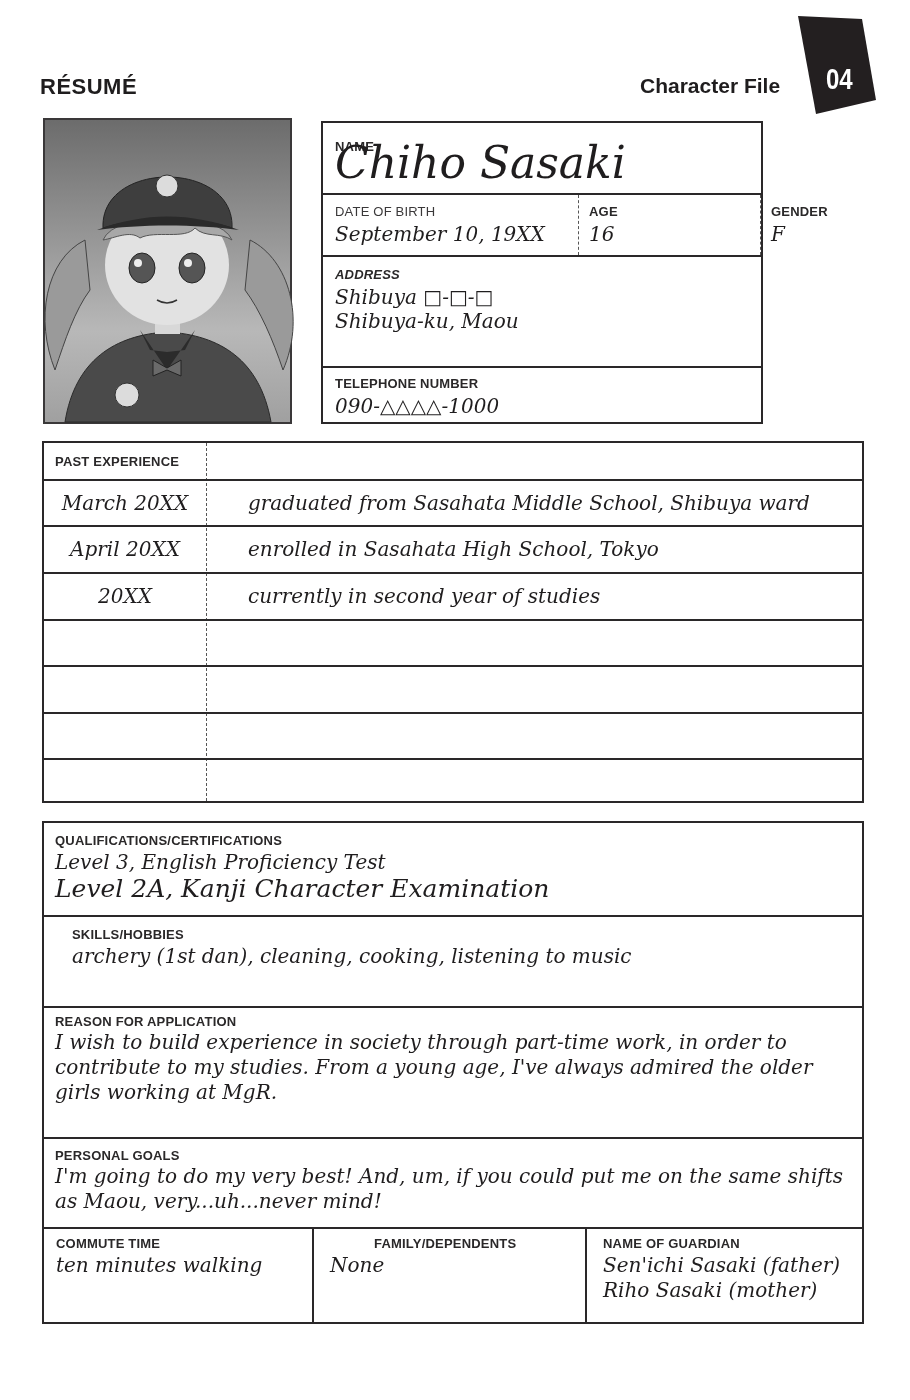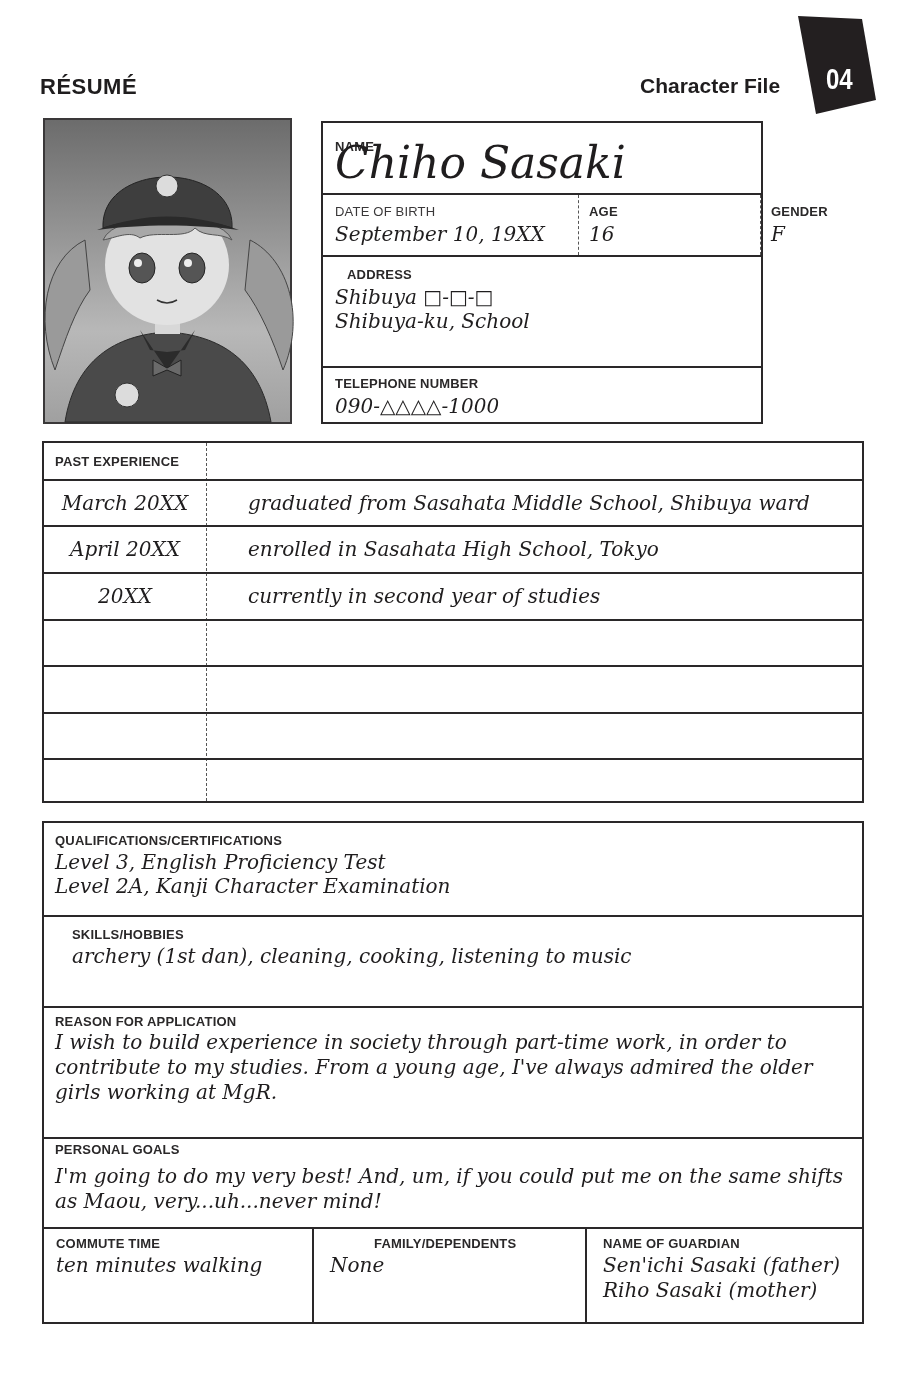--- a/index.html
+++ b/index.html
@@ -79,23 +79,23 @@
   <div class="hand abs" style="left:12px;top:99px;font-size:20px;">September 10, 19XX</div>
   <div class="vdash" style="left:255px;top:72px;height:60px;"></div>
   <div class="label abs" style="left:266px;top:81px;">AGE</div>
   <div class="hand abs" style="left:266px;top:99px;font-size:20px;">16</div>
   <div class="vdash" style="left:437px;top:72px;height:60px;"></div>
   <div class="label abs" style="left:448px;top:81px;">GENDER</div>
   <div class="hand abs" style="left:448px;top:99px;font-size:20px;">F</div>
 
   <div class="hline" style="top:132px;"></div>
 
-  <div class="label abs" style="left:24px;top:144px;">ADDRESS</div>
+  <div class="label abs" style="left:12px;top:144px;font-style:italic;">ADDRESS</div>
   <div class="hand abs" style="left:12px;top:162px;font-size:20px;">Shibuya □-□-□</div>
-  <div class="hand abs" style="left:12px;top:186px;font-size:20px;">Shibuya-ku, School</div>
+  <div class="hand abs" style="left:12px;top:186px;font-size:20px;">Shibuya-ku, Maou</div>
 
   <div class="hline" style="top:243px;"></div>
 
   <div class="label abs" style="left:12px;top:253px;">TELEPHONE NUMBER</div>
   <div class="hand abs" style="left:12px;top:271px;font-size:20px;">090-△△△△-1000</div>
 </div>
 
 <div id="exp-box" class="abs">
   <div class="label abs" style="left:11px;top:11px;">PAST EXPERIENCE</div>
   <div class="vdash" style="left:162px;top:0;height:358px;"></div>
@@ -134,38 +134,38 @@
   <div class="abs" style="left:0;right:0;top:317px;height:42px;">
     <div class="exp-date hand" style="top:10px;"></div>
     <div class="exp-desc hand" style="top:10px;"></div>
   </div>
 </div>
 
 <div id="qual-box" class="abs">
   <div class="abs" style="left:0;right:0;top:0;height:92px;">
     <div class="label abs" style="left:11px;top:10px;">QUALIFICATIONS/CERTIFICATIONS</div>
     <div class="hand abs" style="left:11px;top:27px;font-size:20px;">Level 3, English Proficiency Test</div>
-    <div class="hand abs" style="left:11px;top:51px;font-size:20px;">Level 2A, Kanji Character Examination</div>
+    <div class="hand abs" style="left:11px;top:51px;font-size:25px;">Level 2A, Kanji Character Examination</div>
   </div>
   <div class="hline" style="top:92px;"></div>
 
   <div class="abs" style="left:17px;right:0;top:94px;height:89px;">
     <div class="label abs" style="left:11px;top:10px;">SKILLS/HOBBIES</div>
     <div class="hand abs" style="left:11px;top:27px;font-size:20px;">archery (1st dan), cleaning, cooking, listening to music</div>
   </div>
   <div class="hline" style="top:183px;"></div>
 
   <div class="abs" style="left:0;right:0;top:185px;height:129px;">
     <div class="label abs" style="left:11px;top:6px;">REASON FOR APPLICATION</div>
     <div class="hand abs" style="left:11px;top:22px;width:790px;font-size:20px;line-height:25px;">I wish to build experience in society through part-time work, in order to contribute to my studies. From a young age, I've always admired the older girls working at MgR.</div>
   </div>
   <div class="hline" style="top:314px;"></div>
 
   <div class="abs" style="left:0;right:0;top:316px;height:88px;">
-    <div class="label abs" style="left:11px;top:3px;">PERSONAL GOALS</div>
+    <div class="label abs" style="left:11px;top:9px;">PERSONAL GOALS</div>
     <div class="hand abs" style="left:11px;top:25px;width:790px;font-size:20px;line-height:25px;">I'm going to do my very best! And, um, if you could put me on the same shifts as Maou, very...uh...never mind!</div>
   </div>
   <div class="hline" style="top:404px;"></div>
 
   <div class="vsolid" style="left:268px;top:406px;height:93px;"></div>
   <div class="vsolid" style="left:541px;top:406px;height:93px;"></div>
 
   <div class="label abs" style="left:12px;top:413px;">COMMUTE TIME</div>
   <div class="hand abs" style="left:12px;top:430px;font-size:20px;">ten minutes walking</div>
 

